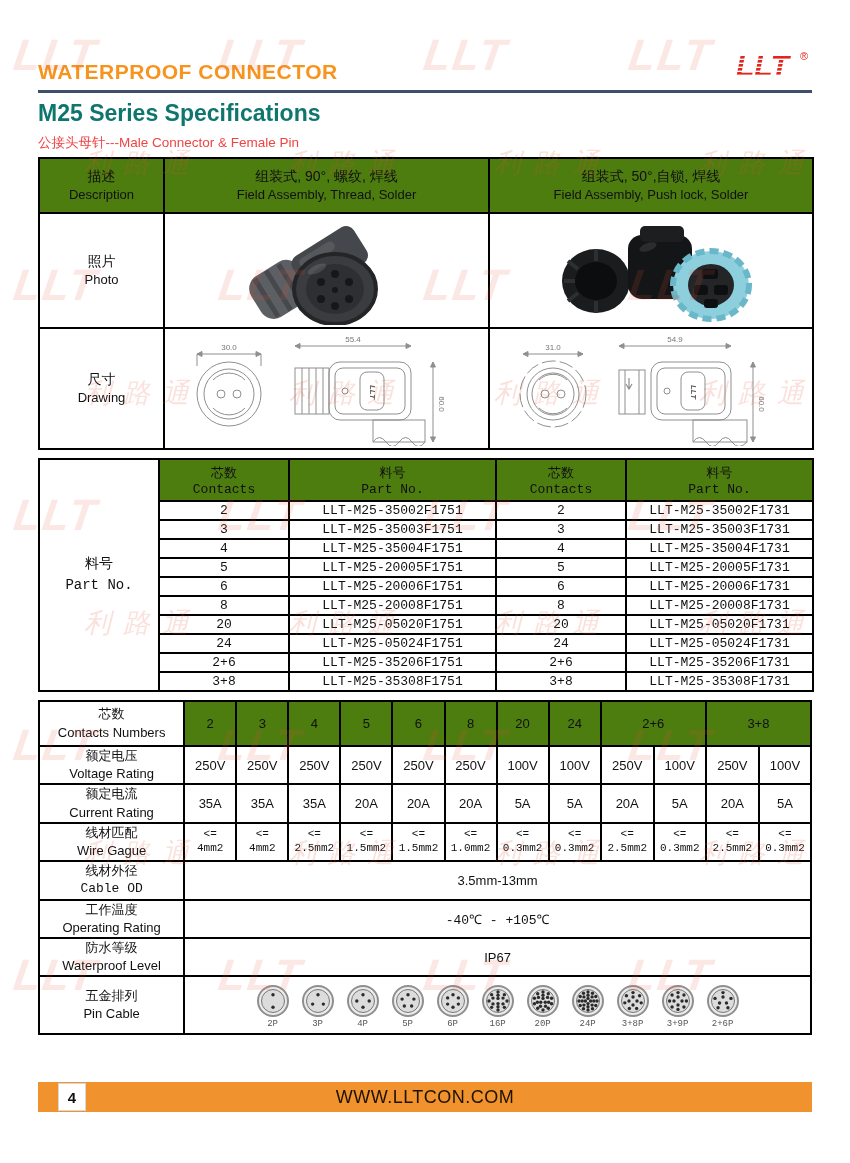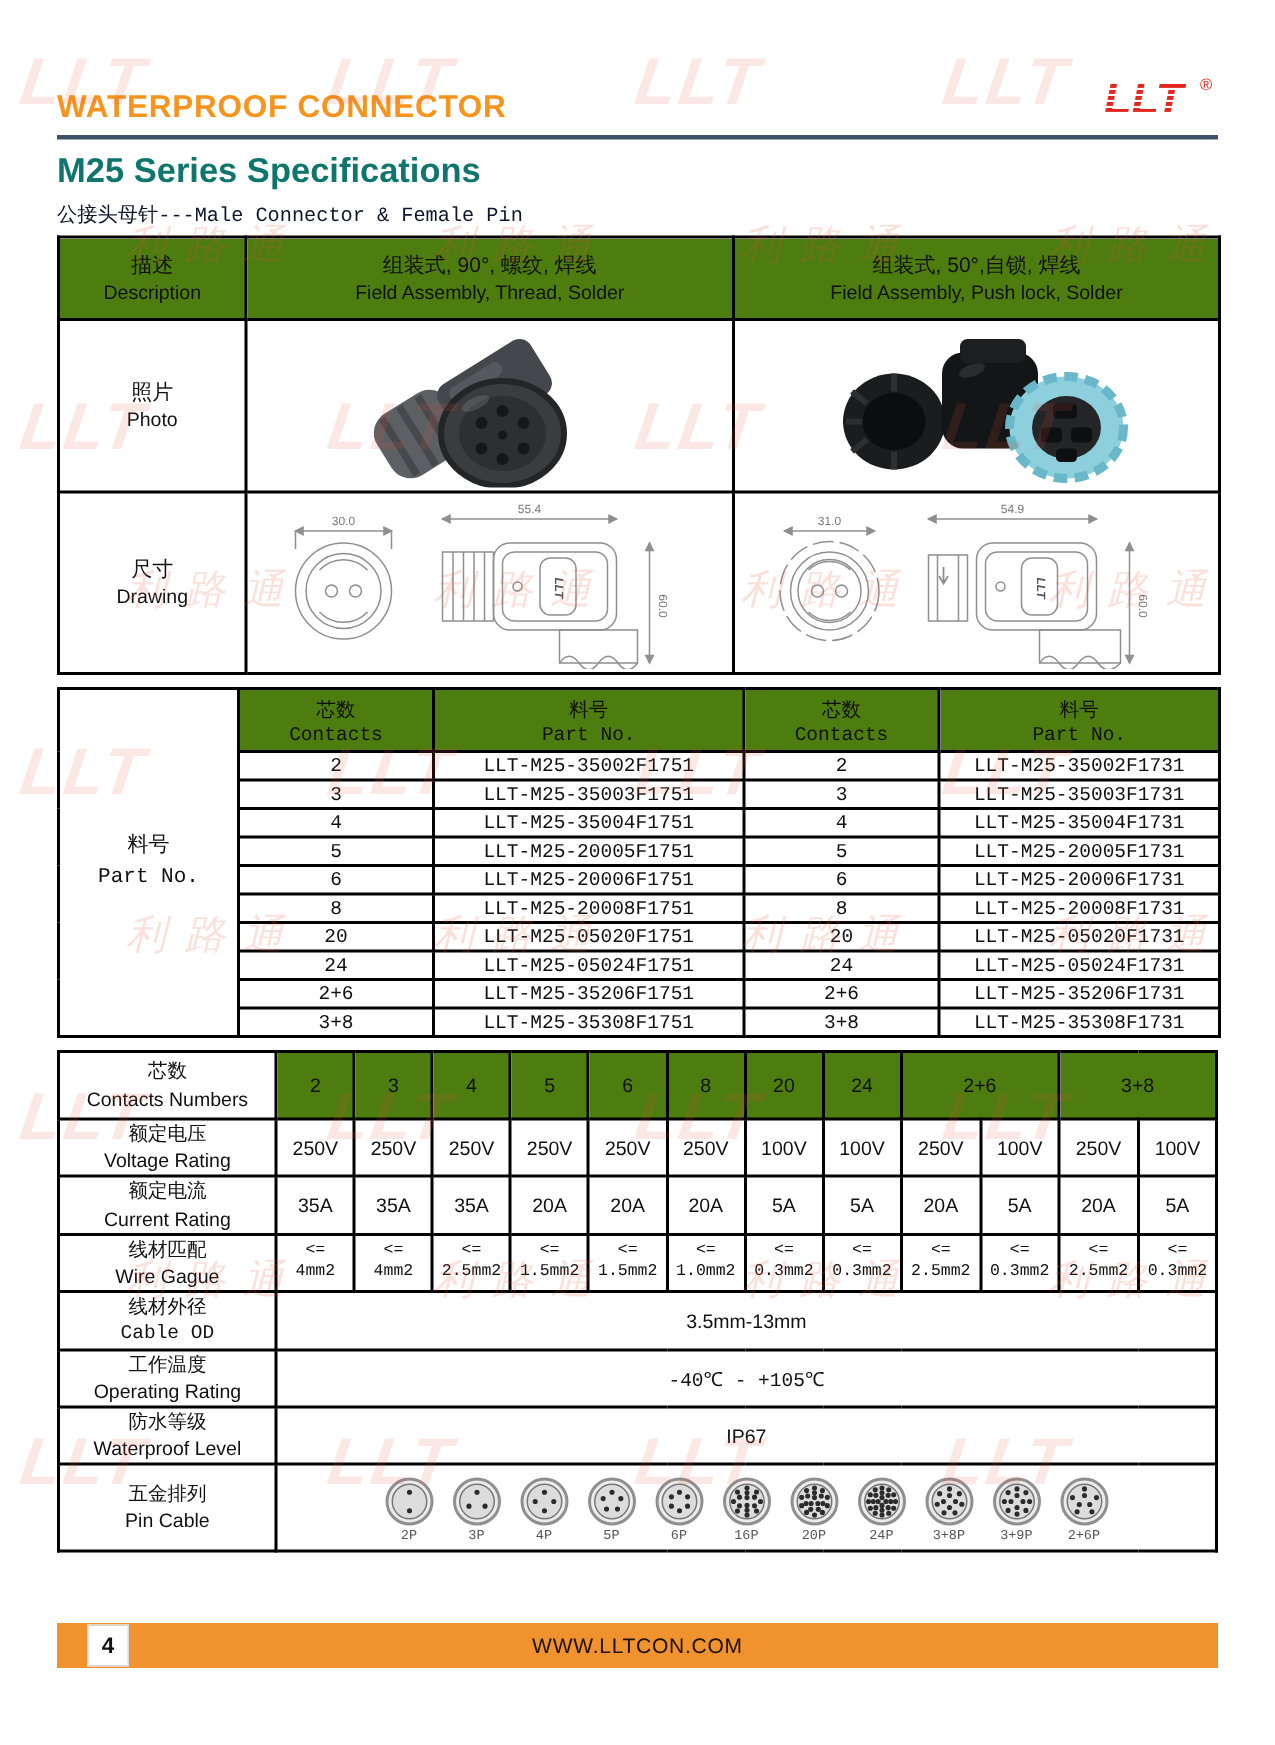--- a/index.html
+++ b/index.html
@@ -13,21 +13,21 @@
   
   #watermark{position:absolute;inset:0;z-index:3;pointer-events:none;overflow:hidden;}
   .wm{position:absolute;white-space:nowrap;}
   .wm-logo{font-style:italic;font-weight:bold;font-size:44px;color:rgba(228,88,62,0.14);letter-spacing:2px;transform:skew(-8deg);}
   .wm-cn{font-size:27px;color:rgba(228,88,62,0.18);letter-spacing:12px;font-style:italic;}
   
   .hdr{display:flex;justify-content:space-between;align-items:flex-end;padding-top:48px;height:36px;}
   .hdr-title{font-size:21px;font-weight:bold;color:#f7941d;letter-spacing:0.5px;}
   .hdr-rule{height:3px;background:#3f506b;margin-top:6px;}
   .series-title{font-size:23px;font-weight:bold;color:#0f766e;margin-top:7px;}
-  .subtitle{font-size:13.5px;color:#0f172a;margin-top:7px;font-family:Liberation Mono, monospace;}
+  .subtitle{font-size:13.5px;color:#ef4444;margin-top:7px;}
   
   table{border-collapse:collapse;table-layout:fixed;width:774px;background:transparent;}
   td{border:2px solid #000;text-align:center;vertical-align:middle;padding:0;overflow:hidden;}
   .bluebg{background:#4d7c0f;}
   .cn{font-size:14px;line-height:1.35;}
   .en{font-size:13px;line-height:1.35;}
   .mono{font-family:"Liberation Mono", monospace;}
   
   .tbl-overview{margin-top:5px;}
   .tbl-overview .hrow td{height:53px;}
@@ -49,21 +49,21 @@
   .r-pin td{height:56px;}
   .wl{font-family:"Liberation Mono", monospace;font-size:11px;line-height:1.25;}
   .bigval{font-size:13.5px;}
   
   .pin-strip{display:flex;justify-content:center;align-items:flex-start;gap:7px;padding-top:2px;}
   .pin-item{display:flex;flex-direction:column;align-items:center;width:38px;}
   .pin-label{font-size:9px;color:#555;margin-top:0px;font-family:"Liberation Mono", monospace;}
   
   .footer{position:absolute;left:38px;right:38px;top:1082px;height:30px;background:#f0922d;z-index:2;display:flex;align-items:center;}
   .pageno{background:#fff;border:1px solid #d8d8d8;width:26px;height:26px;margin-left:20px;display:flex;align-items:center;justify-content:center;font-weight:bold;font-size:15px;color:#111;}
-  .site{position:absolute;left:0;right:0;text-align:center;font-size:14px;color:#1d1204;letter-spacing:0.5px;}
+  .site{position:absolute;left:0;right:0;text-align:center;font-size:18px;color:#1d1204;letter-spacing:0.5px;}
   svg{display:block;}
   .imgwrap{display:flex;justify-content:center;align-items:center;height:100%;}
 </style>
 </head>
 <body>
 
 <div id="watermark">
     <span class="wm wm-logo" style="left: 14px; top: 30px;">LLT</span>
     <span class="wm wm-logo" style="left: 219px; top: 30px;">LLT</span>
     <span class="wm wm-logo" style="left: 424px; top: 30px;">LLT</span>

